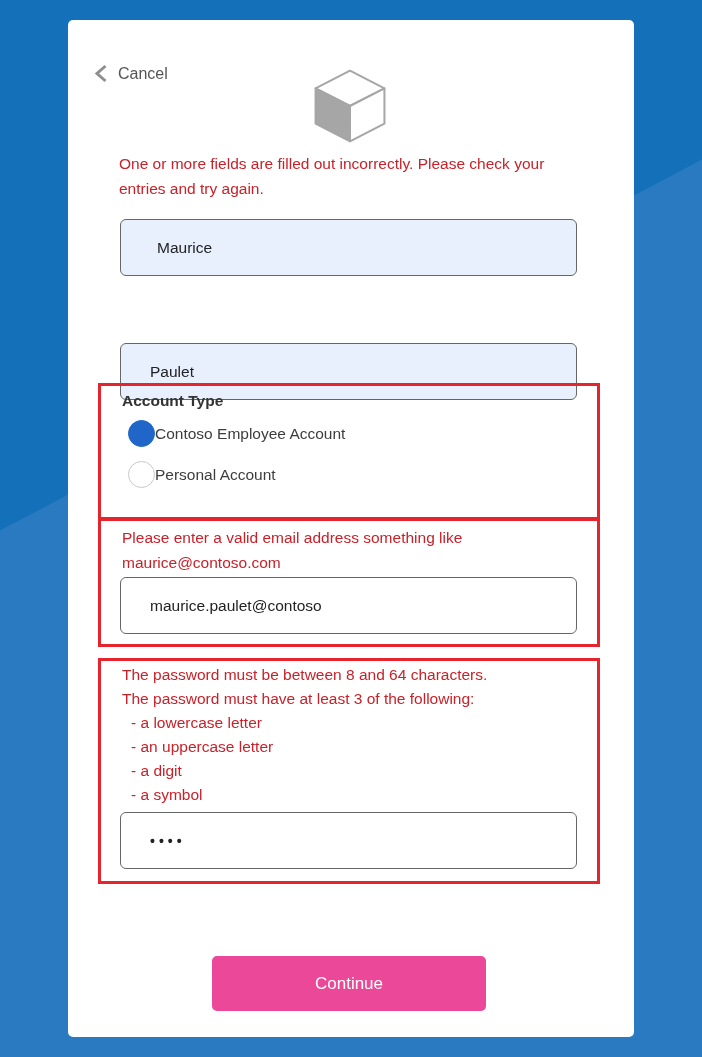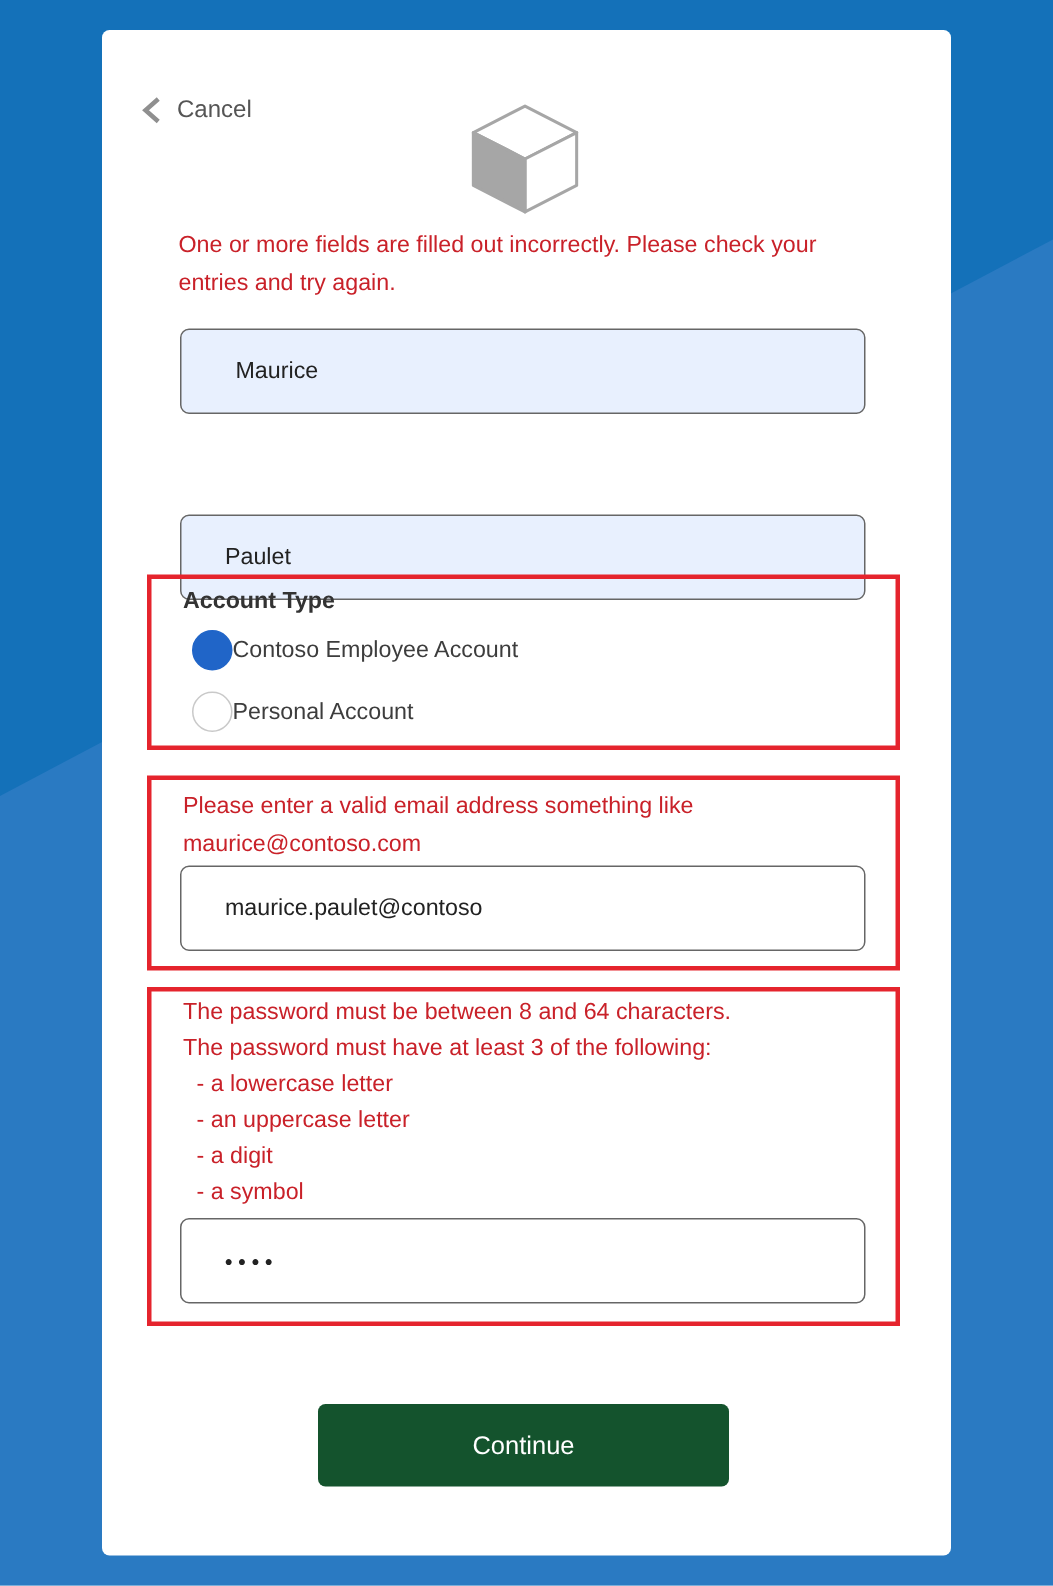--- a/index.html
+++ b/index.html
@@ -63,21 +63,21 @@
   }
   .autofill { background: #e8f0fe; }
   #first-name-input { top: 199px; padding-left: 36px; }
   #last-name-input  { top: 283px; margin-top: 40px; }
   .red-box {
     position: absolute;
     left: 30px;
     width: 502px;
     border: 3px solid #e5242d;
   }
-  #account-type-box { top: 363px; height: 117px; }
+  #account-type-box { top: 363px; height: 138px; }
   #email-box        { top: 497px; height: 130px; }
   #password-box     { top: 638px; height: 226px; }
   .group-label {
     position: absolute;
     left: 21px; top: 6px;
     font-size: 15.5px;
     font-weight: bold;
     color: #333333;
   }
   .radio-row {
@@ -121,23 +121,23 @@
   #password-input {
     position: absolute;
     left: 19px; top: 151px;
     background: #ffffff;
     font-size: 14px;
     font-weight: bold;
     letter-spacing: 4px;
   }
   .continue-button {
     position: absolute;
-    left: 144px; top: 916px;
+    left: 144px; top: 936px;
     width: 274px; height: 55px;
-    background: #14532d;
+    background: #ec4899;
     border: none;
     border-radius: 5px;
     color: #ffffff;
     font-family: "Liberation Sans", "DejaVu Sans", sans-serif;
     font-size: 17px;
     cursor: pointer;
   }
 </style>
 </head>
 <body>

